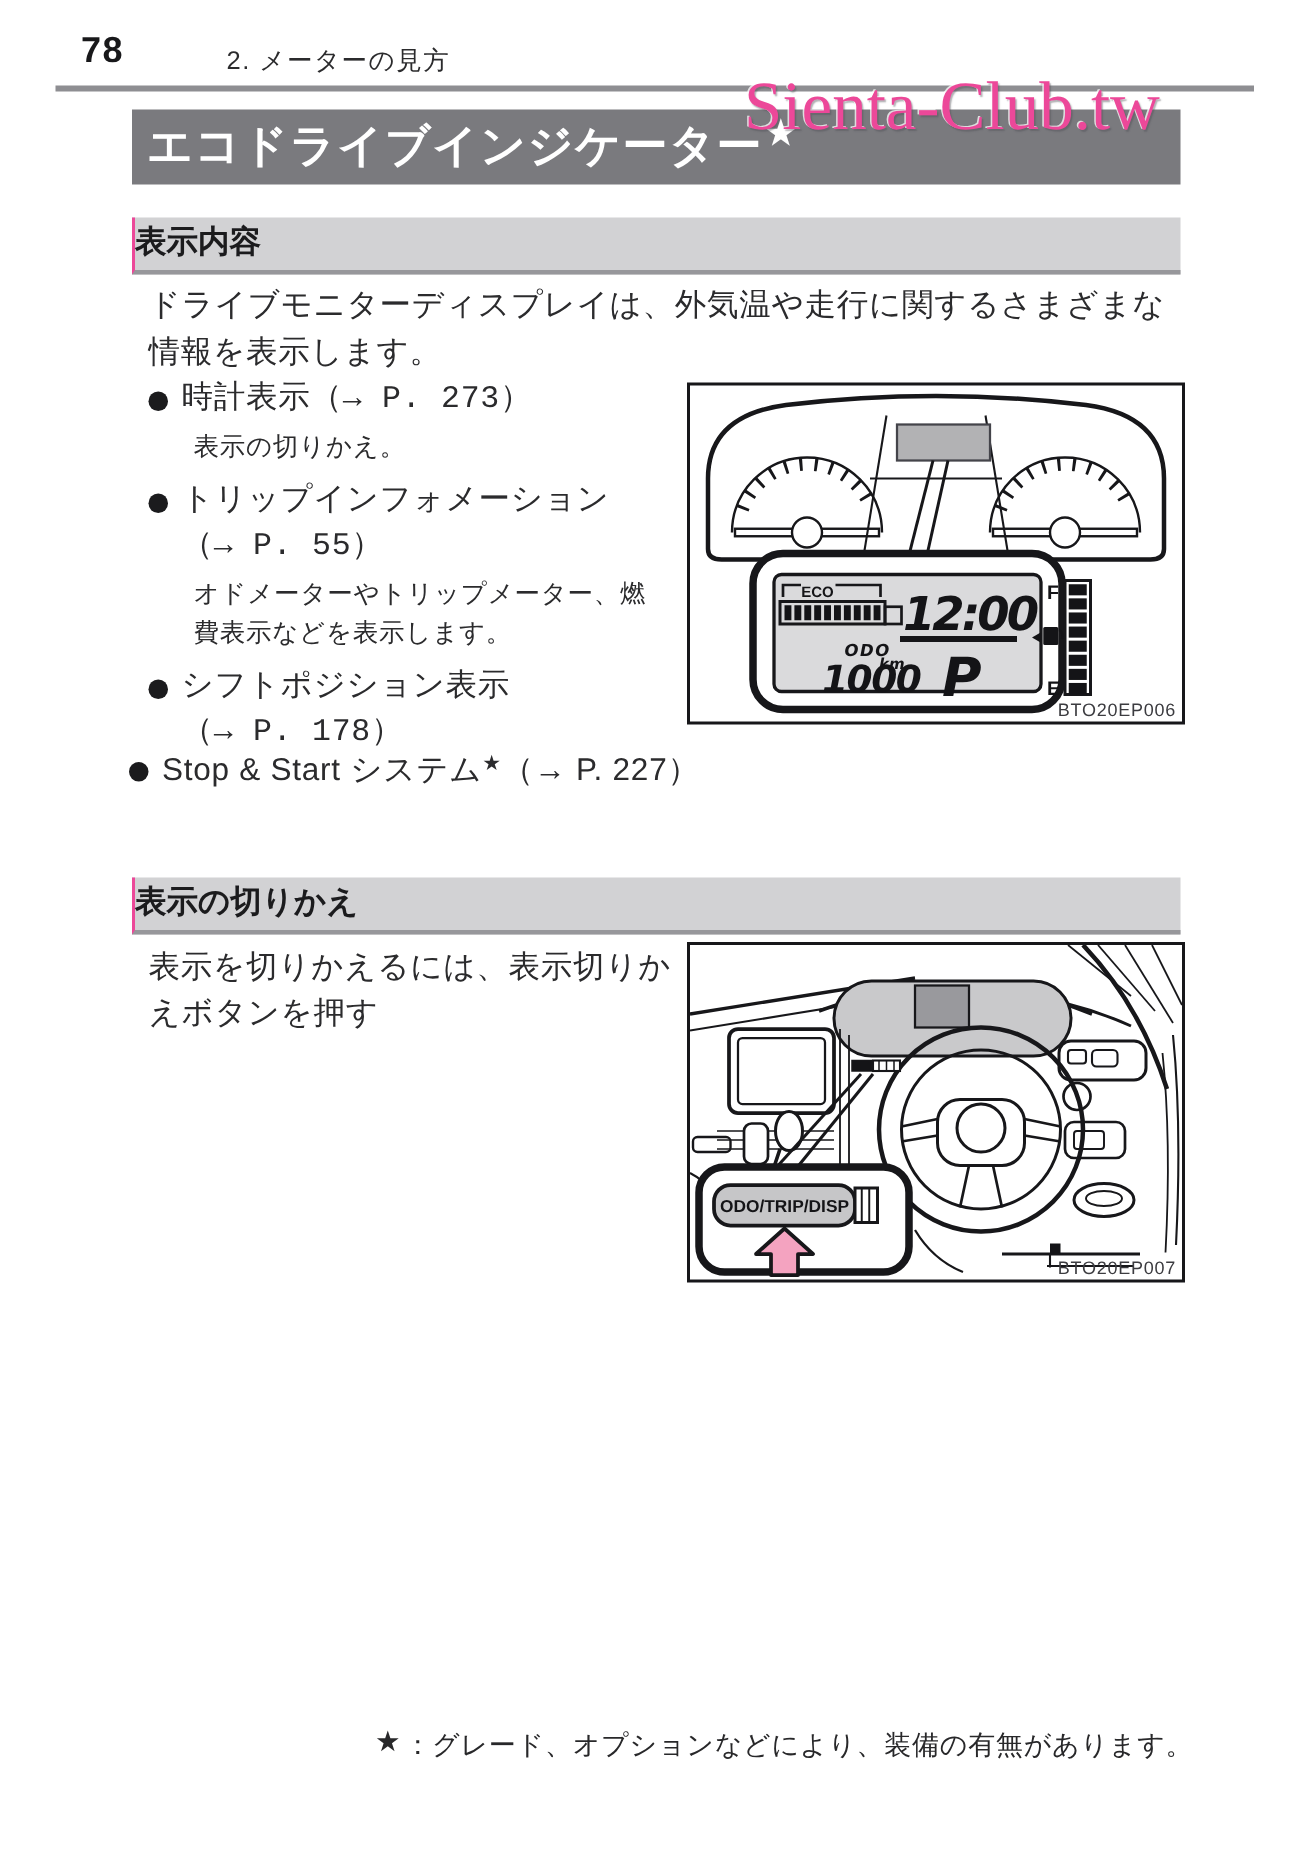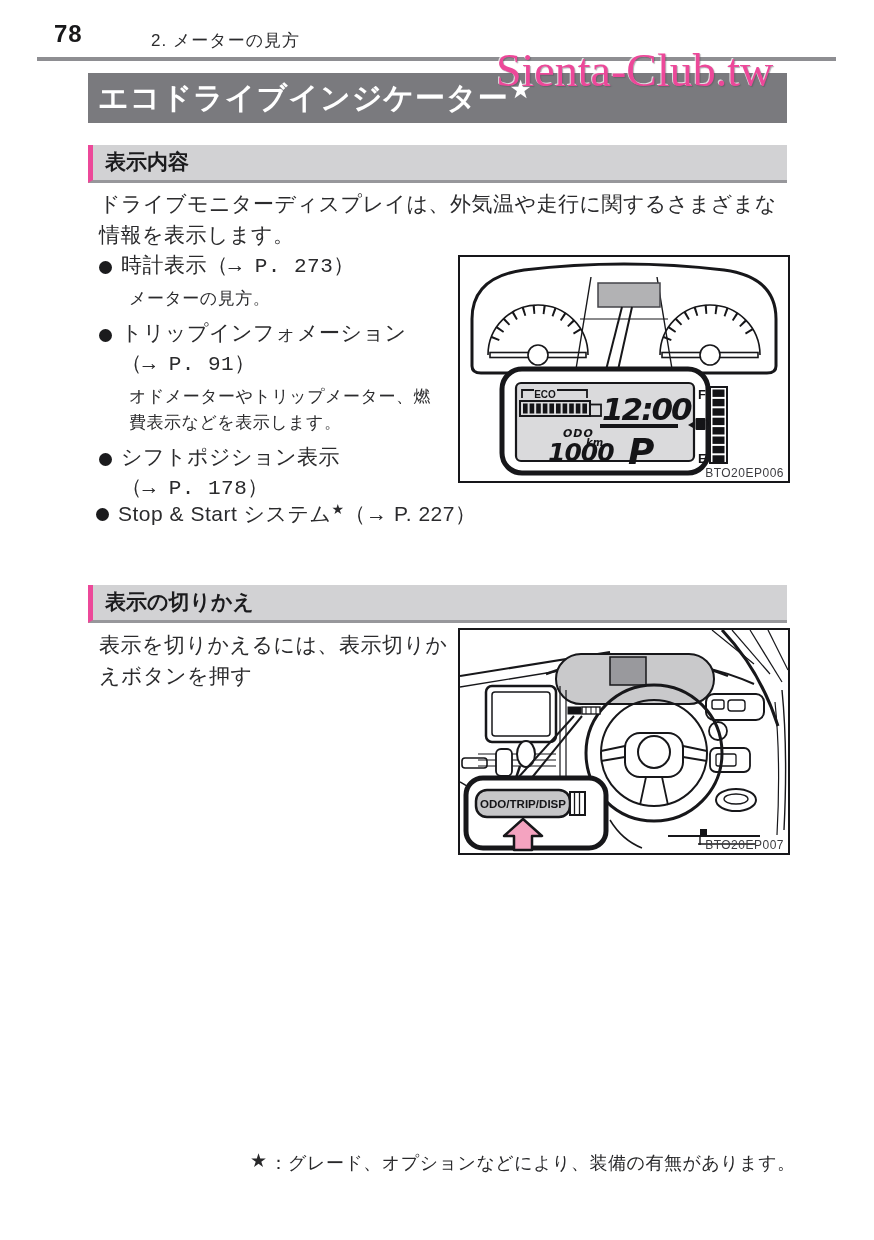--- a/index.html
+++ b/index.html
@@ -14,31 +14,31 @@
   .watermark{left:496px;top:44px;font-family:"Liberation Serif","DejaVu Serif",serif;
              font-size:46px;color:#ec4899;z-index:6;white-space:nowrap;
              text-shadow:-1px -1px 0 rgba(255,255,255,.75), 1px 1px 1px rgba(80,80,86,.45);}
 
   .title-banner{left:88px;top:73px;width:699px;height:50px;background:#7a7a7e;z-index:4;
                 color:#fff;font-size:30px;font-weight:bold;line-height:50px;
                 padding-left:10px;box-sizing:border-box;letter-spacing:1px;white-space:nowrap;}
   .title-star{display:inline-block;font-size:22px;position:relative;top:-11px;margin-left:2px;}
 
   .section-banner{width:699px;height:38px;background:#d2d2d4;box-sizing:border-box;
-                  border-left:5px solid #ec4899;border-bottom:3px solid #97979b;
-                  font-size:21px;font-weight:bold;color:#1b1b1d;line-height:34px;padding-left:12px;}
+                  border-left:2px solid #ec4899;border-bottom:3px solid #97979b;
+                  font-size:21px;font-weight:bold;color:#1b1b1d;line-height:34px;}
   .sec1{left:88px;top:145px;}
   .sec2{left:88px;top:585px;}
 
   .bodytext{font-size:21px;line-height:31px;letter-spacing:.5px;color:#2b2b2d;}
   .intro{left:99px;top:188px;width:696px;}
   .para2{left:99px;top:629px;width:354px;}
 
   .bullets{left:99px;top:252px;width:366px;font-family:Liberation Mono, monospace;}
-  .bullets-wide{left:96px;top:499px;width:696px;}
+  .bullets-wide{left:86px;top:499px;width:696px;}
   .bullet{display:flex;gap:9px;font-size:21px;line-height:30px;letter-spacing:.5px;}
   .dot{flex:none;width:13px;height:13px;border-radius:50%;background:#1b1b1d;margin-top:9px;}
   .blabel .l2{display:block;}
   .bdesc{margin:5px 0 7px 30px;font-size:17px;line-height:26px;letter-spacing:.5px;max-width:306px;}
   .mt8{margin-top:7px;} .mt4{margin-top:0;}
   .sup-star{font-size:14px;position:relative;top:-7px;}
 
   .figure{box-sizing:border-box;border:2px solid #17171a;background:#fff;z-index:2;}
   .fig1{left:458px;top:255px;width:332px;height:228px;}
   .fig2{left:458px;top:628px;width:332px;height:227px;}
@@ -66,27 +66,27 @@
 
   <div class="abs section-banner sec1">表示内容</div>
 
   <div class="abs bodytext intro">ドライブモニターディスプレイは、外気温や走行に関するさまざまな情報を表示します。</div>
 
   <div class="abs bullets">
     <div class="bullet">
       <span class="dot"></span>
       <span class="blabel">時計表示（→ P. 273）</span>
     </div>
-    <div class="bdesc">メーターの見方。</div>
+    <div class="bdesc">表示の切りかえ。</div>
 
     <div class="bullet mt8">
       <span class="dot"></span>
       <span class="blabel">
         <span>トリップインフォメーション</span>
-        <span class="l2">（→ P. 91）</span>
+        <span class="l2">（→ P. 55）</span>
       </span>
     </div>
     <div class="bdesc">オドメーターやトリップメーター、燃費表示などを表示します。</div>
 
     <div class="bullet mt4">
       <span class="dot"></span>
       <span class="blabel">
         <span>シフトポジション表示</span>
         <span class="l2">（→ P. 178）</span>
       </span>

